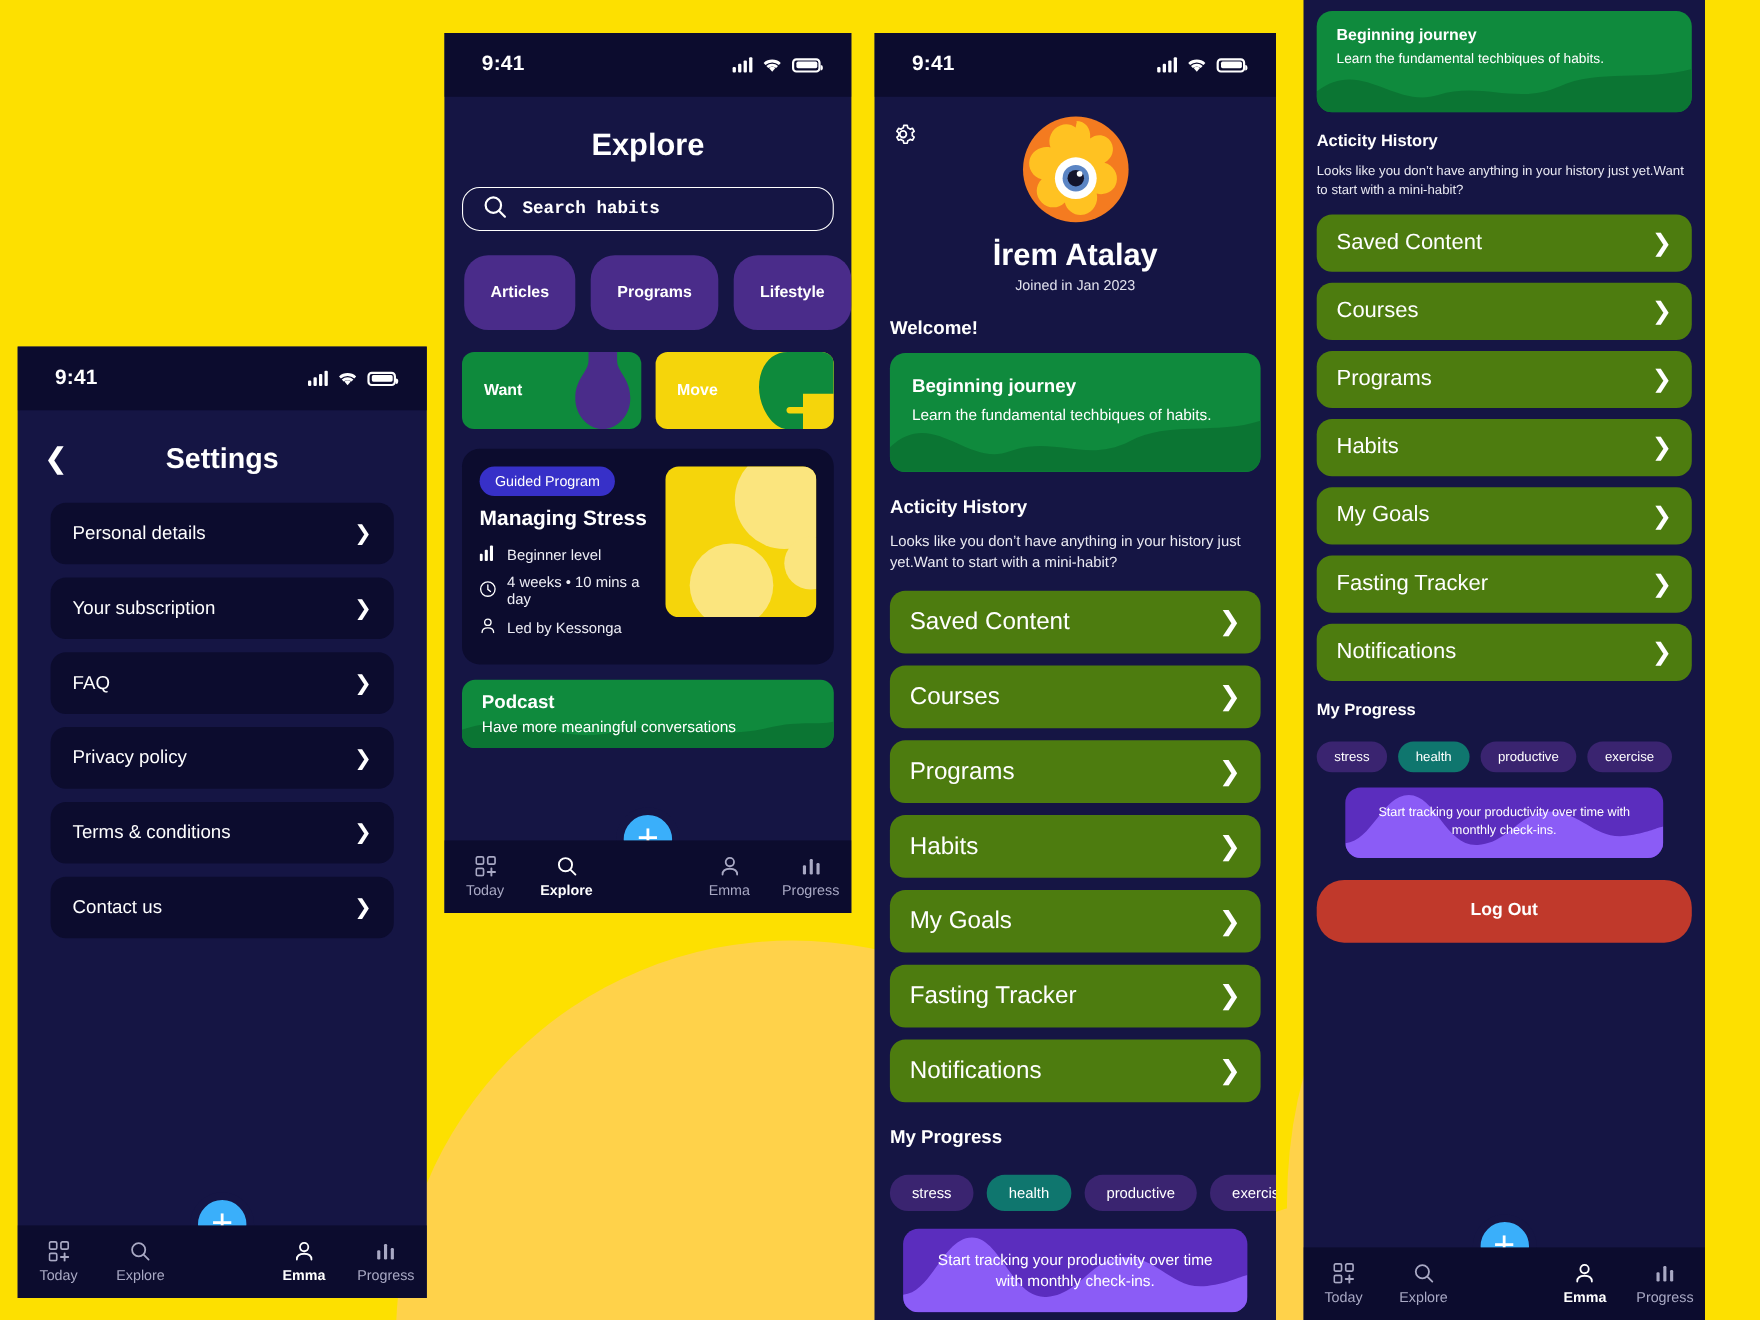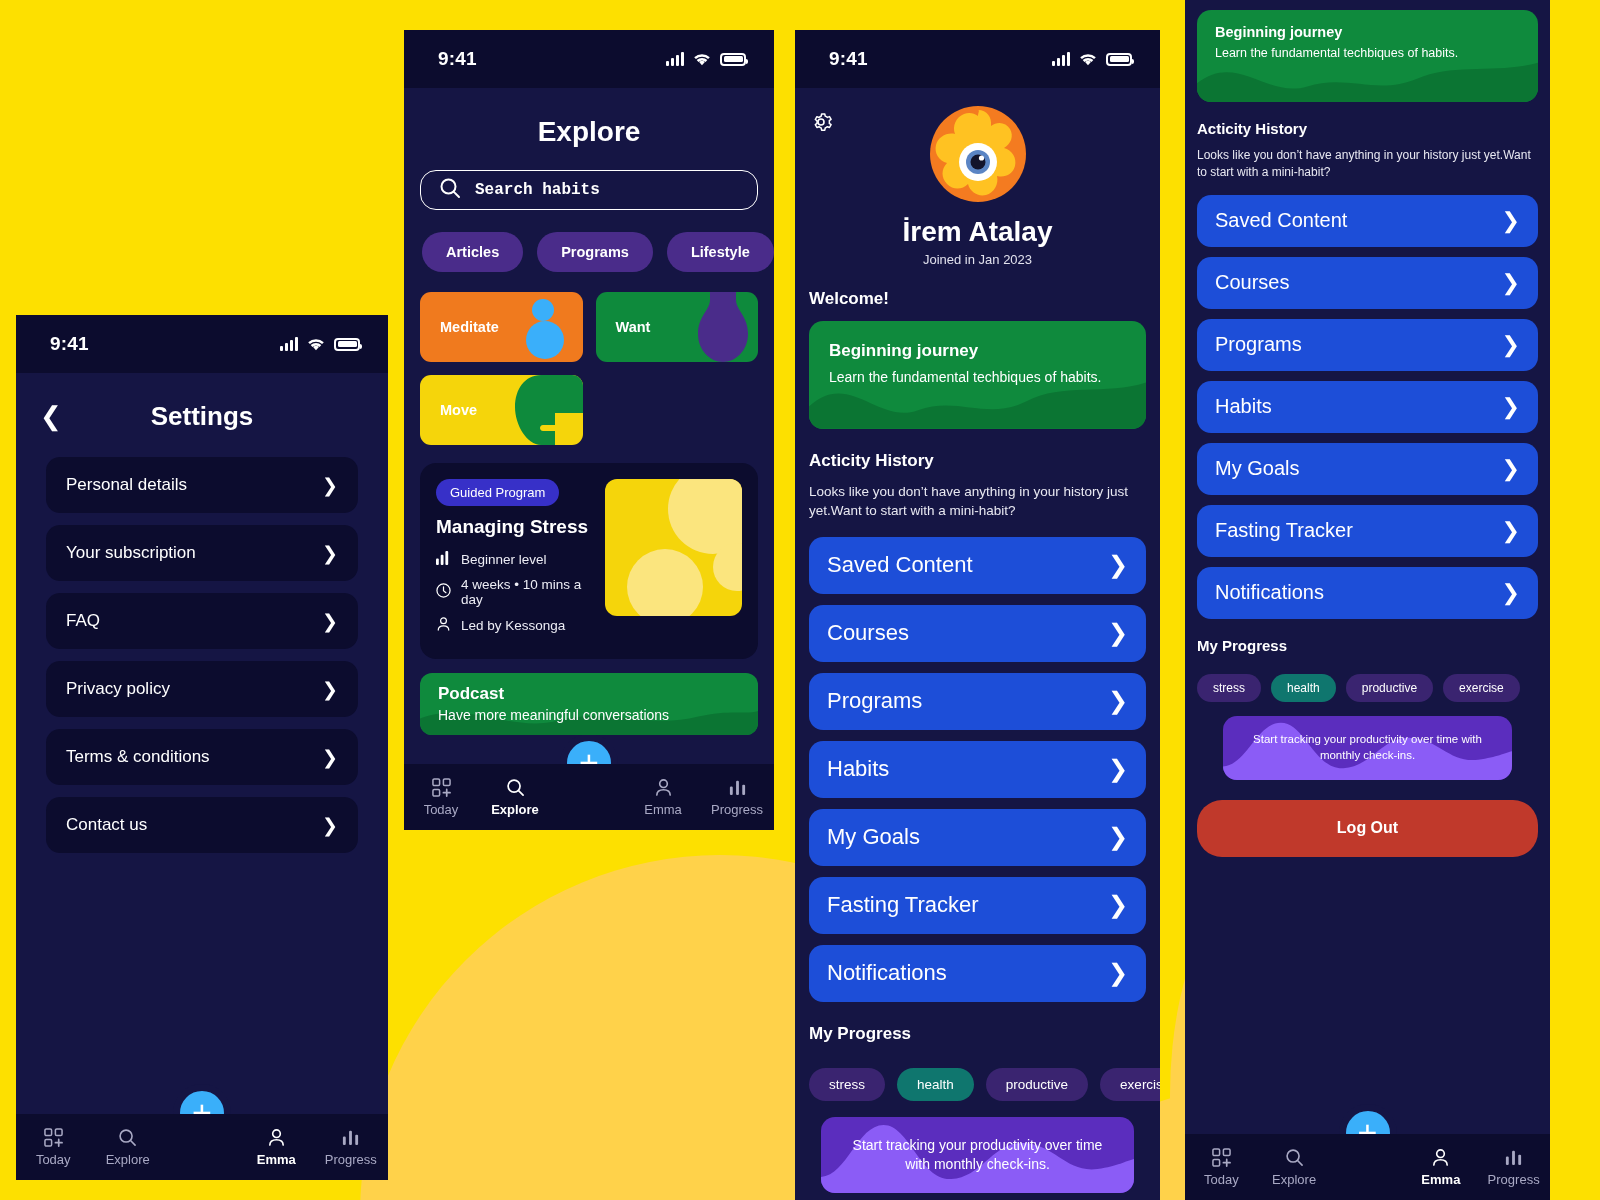--- a/index.html
+++ b/index.html
@@ -90,21 +90,21 @@
   .row {
     background: #0C0C2E; border-radius: 14px;
     display: flex; align-items: center; justify-content: space-between;
     padding: 0 20px; height: 56px;
   }
   .row-label { font-size: 17px; }
   .chev { font-size: 19px; font-weight: 300; color: #fff; }
 
   .rows-lg { padding: 0 14px; display: flex; flex-direction: column; gap: 11px; }
   .row-lg {
-    background: #1d4ed8; border-radius: 14px;
+    background: #4d7c0f; border-radius: 14px;
     display: flex; align-items: center; justify-content: space-between;
     padding: 0 18px; height: 57px;
   }
   .row-lg .row-label { font-size: 22px; }
   .row-lg .chev { font-size: 24px; }
 
   
   .tabbar {
     position: absolute; left: 0; right: 0; bottom: 0; height: 66px;
     background: #0C0C2E; display: flex; align-items: center;
@@ -128,21 +128,21 @@
 
   
   .explore-title { text-align:center; font-size: 28px; font-weight: bold; padding: 28px 0 22px; }
   .search-box {
     margin: 0 16px; height: 40px; border: 1.6px solid #fff; border-radius: 16px;
     display: flex; align-items: center; gap: 14px; padding: 0 18px; font-family: Liberation Mono, monospace;
   }
   .search-ph { font-size: 16px; font-weight: bold; color: #fff; }
   .chips { display: flex; gap: 14px; padding: 22px 0 0 18px; }
   .chip {
-    background: #4A2C8A; border-radius: 22px; padding: 12px 24px;
+    background: #4A2C8A; border-radius: 22px; padding: 26px 24px;
     font-size: 14.5px; font-weight: bold; white-space: nowrap;
   }
   .tiles { display: grid; grid-template-columns: 1fr 1fr; gap: 13px; padding: 20px 16px 0; }
   .tile {
     height: 70px; border-radius: 11px; position: relative; overflow: hidden;
     display: flex; align-items: center; padding-left: 20px;
   }
   .tile-label { font-size: 14.5px; font-weight: bold; color: #fff; position: relative; z-index: 2; }
   .tile svg { position: absolute; right: 0; top: 0; height: 100%; }
 
@@ -363,27 +363,20 @@
     </div>
 
     <div class="chips">
       <div class="chip">Articles</div>
       <div class="chip">Programs</div>
       <div class="chip">Lifestyle</div>
 
     </div>
 
     <div class="tiles">
-      <div class="tile" style="background:#F07A1E">
-        <span class="tile-label">Meditate</span>
-        <svg viewBox="0 0 70 70" width="70">
-          <circle cx="30" cy="18" r="11" fill="#3AAFFA"></circle>
-            <circle cx="32" cy="48" r="19" fill="#3AAFFA"></circle>
-        </svg>
-      </div>
       <div class="tile" style="background:#0E8A3C">
         <span class="tile-label">Want</span>
         <svg viewBox="0 0 70 70" width="70">
           <path d="M22 0h26v8c0 10 12 16 12 34 0 16-12 28-25 28S10 58 10 42C10 24 22 18 22 8z" fill="#4A2C8A"></path>
         </svg>
       </div>
       <div class="tile" style="background:#F5D50B">
         <span class="tile-label">Move</span>
         <svg viewBox="0 0 70 70" width="70">
           <path d="M70 0H28C12 0 2 14 2 32s12 38 26 38h14V56H30c-4 0-4-6 0-6h12V38H70z" fill="#0E8A3C"></path>

